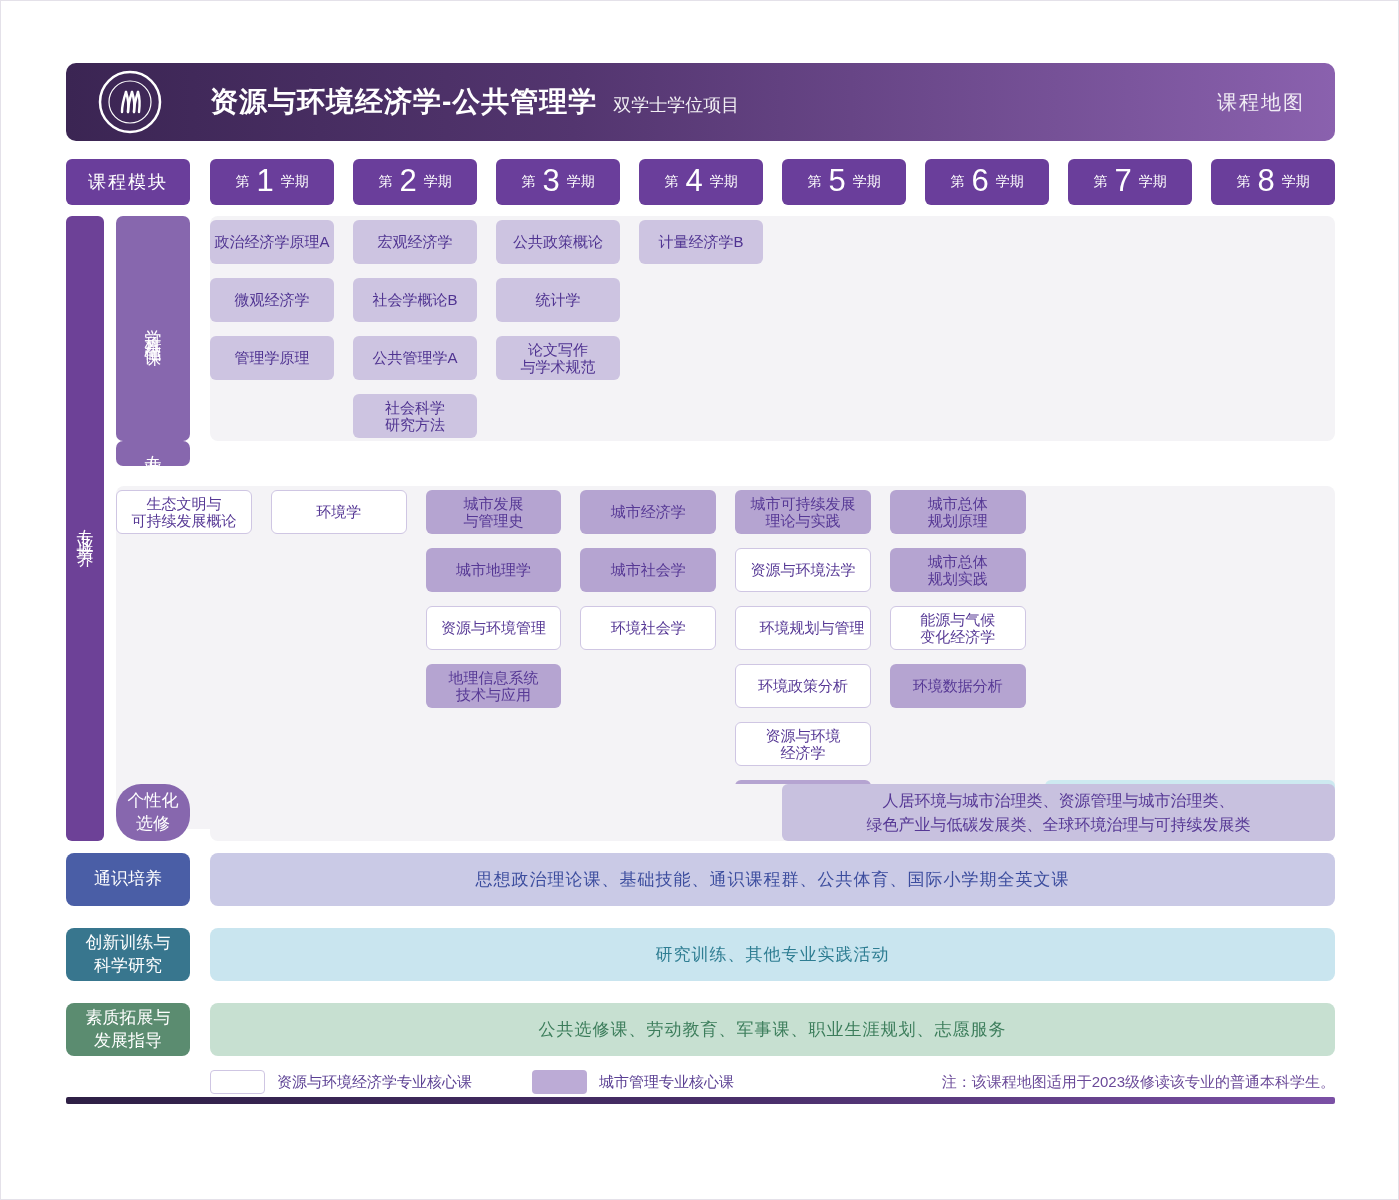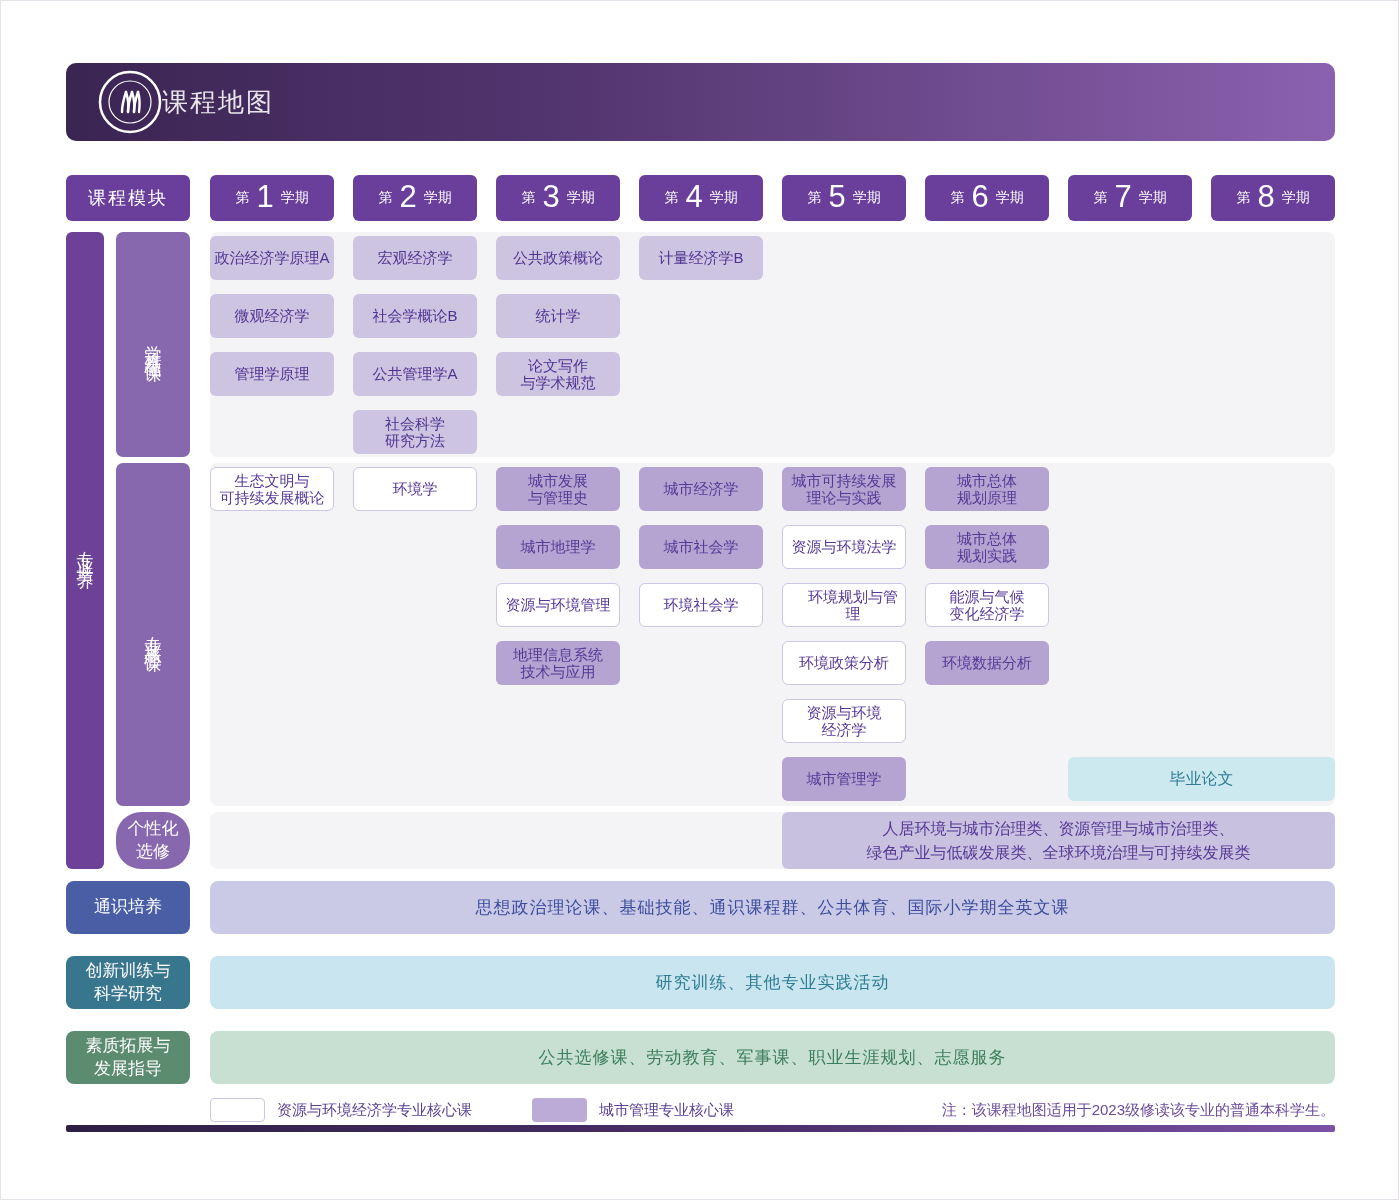--- a/index.html
+++ b/index.html
@@ -8,49 +8,49 @@
         border:1px solid #e4e1e9;overflow:hidden;}
   .content{position:absolute;left:65px;top:62px;width:1269px;}
 
   
   .hdr{height:78px;border-radius:10px;background:linear-gradient(90deg,#3b2553 0%,#53356f 40%,#8a61ae 100%);
        display:flex;align-items:center;color:#fff;}
   .logo{width:64px;height:64px;margin-left:32px;flex:0 0 auto;}
   .hdr-titles{display:flex;align-items:baseline;gap:16px;margin-left:48px;flex:1;}
   .hdr-title{font-size:28px;font-weight:bold;letter-spacing:1px;}
   .hdr-sub{font-size:18px;opacity:.92;}
-  .hdr-corner{font-size:26px;opacity:.88;margin-right:14px;letter-spacing:2px;}
-
-  
-  .cols-row{margin-top:34px;display:flex;gap:20px;height:46px;}
+  .hdr-corner{font-size:20px;opacity:.88;margin-right:30px;letter-spacing:2px;}
+
+  
+  .cols-row{margin-top:18px;display:flex;gap:20px;height:46px;}
   .module-box{width:124px;flex:0 0 auto;background:#6a3e9b;border-radius:6px;color:#fff;
       display:flex;align-items:center;justify-content:center;font-size:18px;letter-spacing:2px;}
   .sem-grid{flex:1;display:grid;grid-template-columns:repeat(8,1fr);column-gap:19px;}
   .sem-box{background:#6a3e9b;border-radius:6px;color:#fff;display:flex;align-items:center;justify-content:center;}
   .sem-pre,.sem-suf{font-size:14px;}
   .sem-num{font-size:31px;font-weight:400;margin:0 7px;position:relative;top:-1px;}
 
   
   .body{margin-top:11px;display:flex;gap:12px;}
   .outer-rail{width:38px;flex:0 0 auto;background:#6d4197;border-radius:6px;color:#fff;
       display:flex;align-items:center;justify-content:center;
       writing-mode:vertical-rl;text-orientation:upright;font-size:17px;letter-spacing:7px;}
-  .sections-col{flex:1;display:flex;flex-direction:column;gap:6px;}
+  .sections-col{flex:1;display:flex;flex-direction:column;gap:0;}
   .sec-row{display:flex;gap:20px;}
   .rail{width:74px;flex:0 0 auto;background:#8767ae;border-radius:7px;color:#fff;
       display:flex;align-items:center;justify-content:center;font-size:17px;}
   .rail.vert{writing-mode:vertical-rl;text-orientation:upright;letter-spacing:5px;}
   .rail.horiz{text-align:center;white-space:pre-line;line-height:1.35;border-radius:25px;}
   .sec-bg{flex:1;background:#f4f3f6;border-radius:8px;}
   .grid{display:grid;grid-template-columns:repeat(8,1fr);column-gap:19px;row-gap:14px;padding:4px 0;}
   .grid.g1{grid-auto-rows:44px;height:217px;}
   .grid.g2{grid-auto-rows:44px;height:335px;}
   .grid.g3{grid-auto-rows:57px;row-gap:0;padding:0;height:57px;}
   .sec-row.r1{height:225px;}
-  .sec-row.r2{height:343px;}
+  .sec-row.r2{height:343px;flex-direction:column;}
   .sec-row.r3{height:57px;}
 
   .course{border-radius:6px;display:flex;align-items:center;justify-content:center;text-align:center;
       font-size:15px;line-height:1.15;white-space:pre-line;padding:2px 4px;box-sizing:border-box;}
   .course.base{background:#cdc4e1;color:#4f3391;}
   .course.um{background:#b5a4d1;color:#563895;}
   .course.ree{background:#ffffff;border:1px solid #cfc6e3;color:#563895;}
   .course.thesis{background:#cde9f0;color:#2e7d92;font-size:16px;}
   .course.elect{background:#c8c1df;color:#563895;font-size:16px;line-height:1.45;}
 
@@ -89,20 +89,24 @@
       <svg class="logo" viewBox="0 0 64 64">
         <circle cx="32" cy="32" r="30" fill="none" stroke="#ffffff" stroke-width="2.5"></circle>
         <circle cx="32" cy="32" r="21" fill="none" stroke="#ffffff" stroke-width="1.2"></circle>
         <path d="M24 42 C24 34 26 28 28 22" fill="none" stroke="#fff" stroke-width="2.4" stroke-linecap="round"></path>
         <path d="M28 22 C30 28 31 34 30 42" fill="none" stroke="#fff" stroke-width="2.4" stroke-linecap="round"></path>
         <path d="M30 42 C30 34 32 28 34 22" fill="none" stroke="#fff" stroke-width="2.4" stroke-linecap="round"></path>
         <path d="M34 22 C36 28 37 34 36 42" fill="none" stroke="#fff" stroke-width="2.4" stroke-linecap="round"></path>
         <path d="M36 42 C36 34 38 28 40 22" fill="none" stroke="#fff" stroke-width="2.4" stroke-linecap="round"></path>
         <path d="M40 22 C42 28 42 34 41 42" fill="none" stroke="#fff" stroke-width="2.4" stroke-linecap="round"></path>
       </svg>
+      <div class="hdr-titles">
+        <span class="hdr-title">资源与环境经济学-公共管理学</span>
+        <span class="hdr-sub">双学士学位项目</span>
+      </div>
       <span class="hdr-corner">课程地图</span>
     </div>
 
     <div class="cols-row">
       <div class="module-box">课程模块</div>
       <div class="sem-grid">
           <div class="sem-box">
             <span class="sem-pre">第</span>
             <span class="sem-num">1</span>
             <span class="sem-suf">学期</span>

